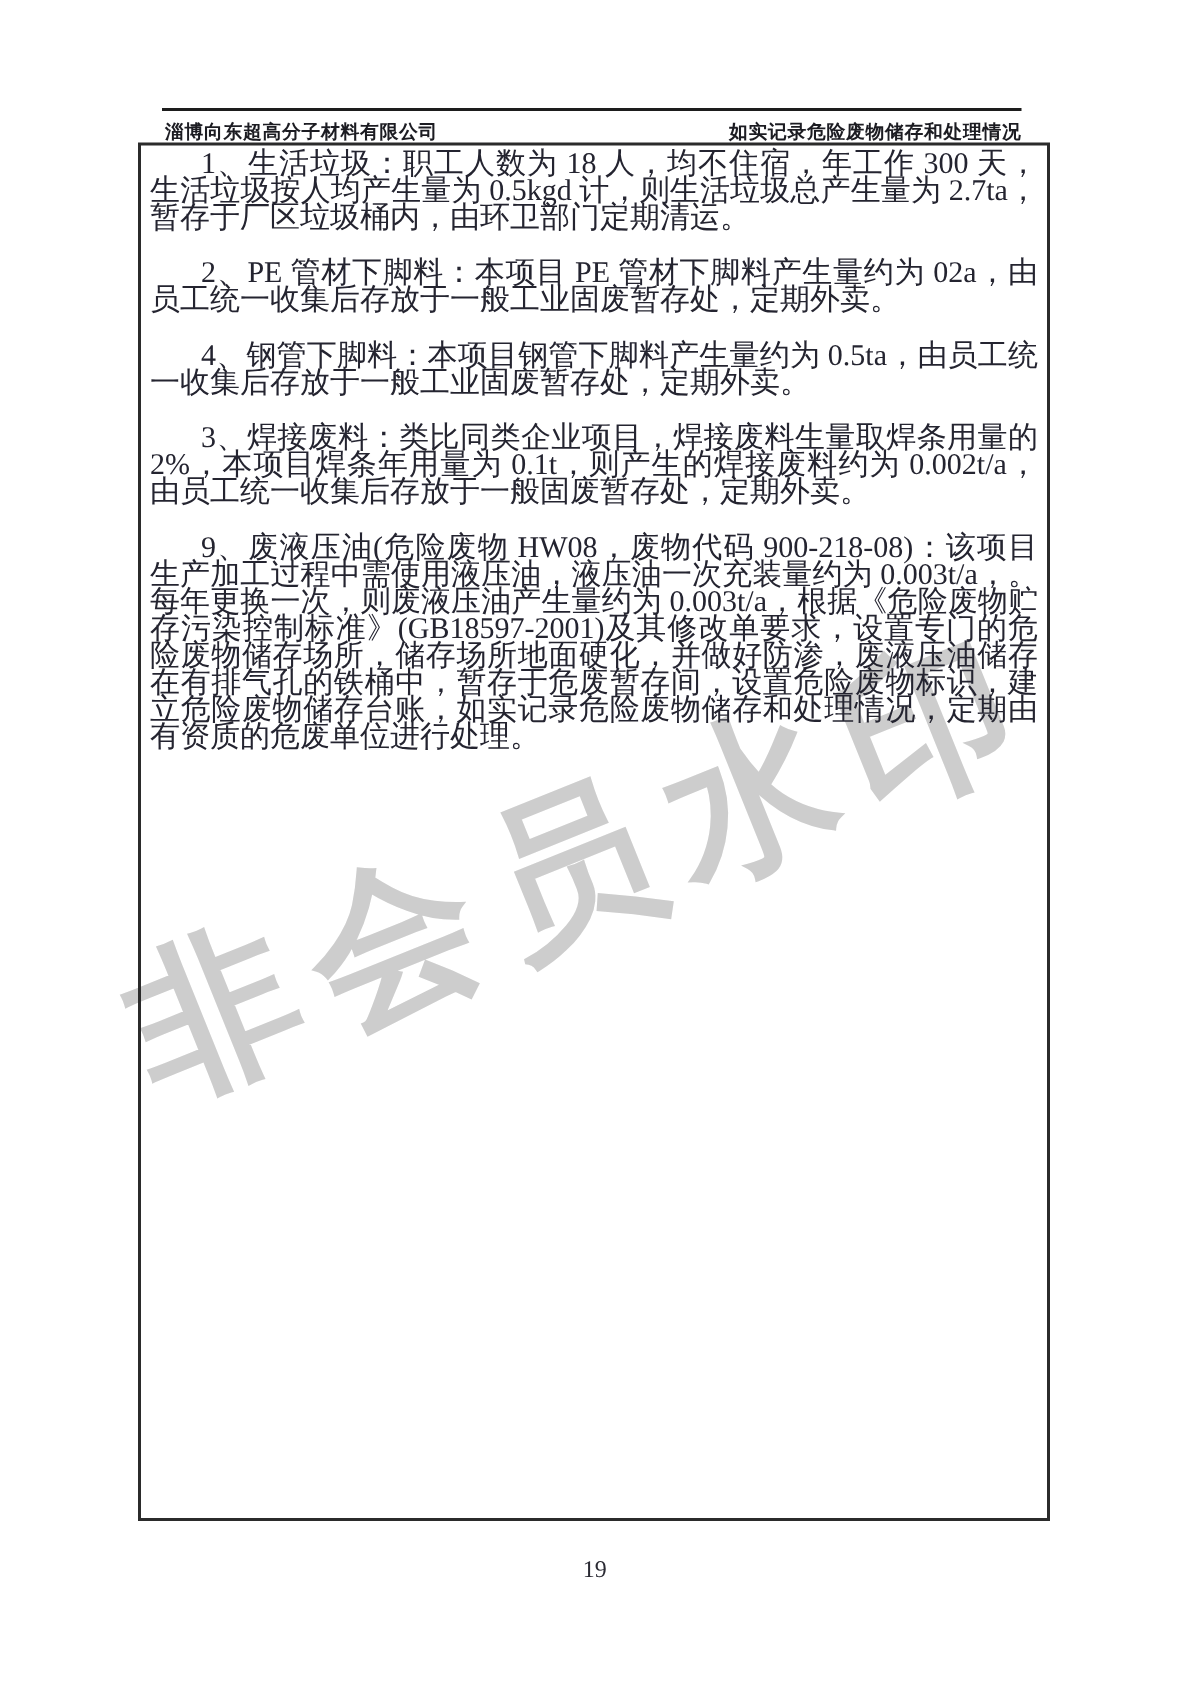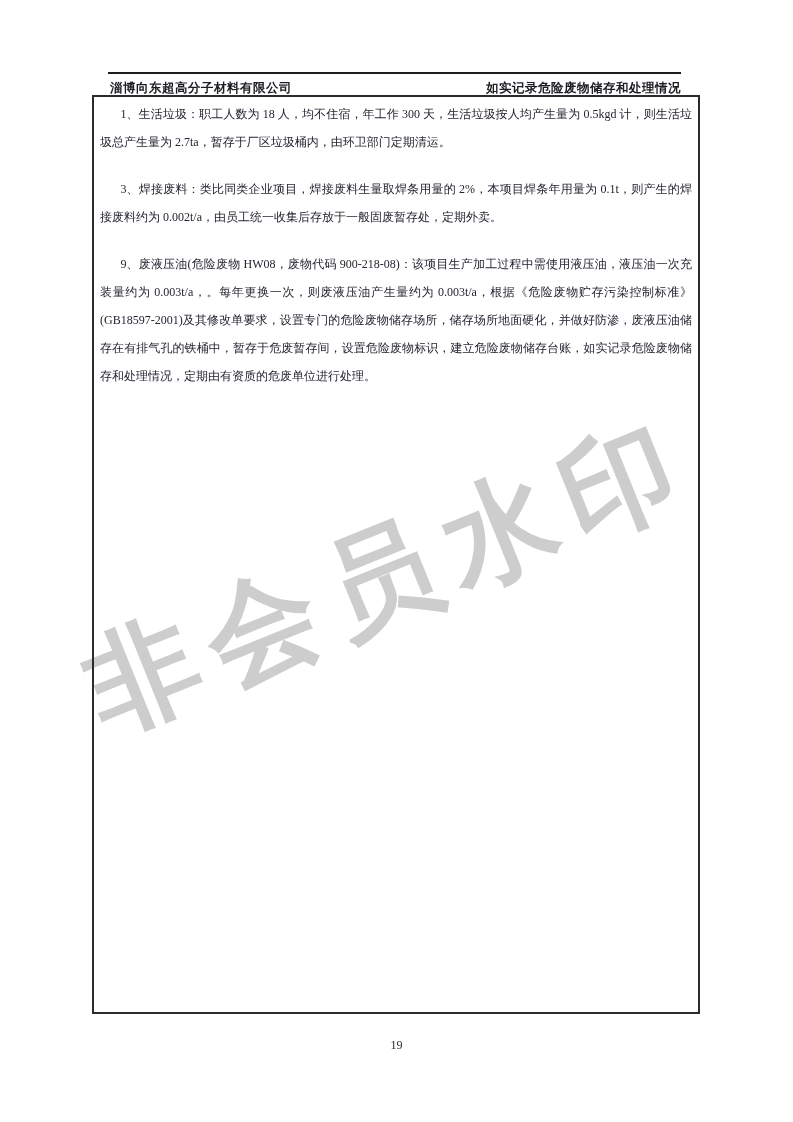--- a/index.html
+++ b/index.html
@@ -65,55 +65,57 @@
     height: 919px;
     box-sizing: border-box;
     border: 2px solid #2b2b2b;
     padding: 3px 6px 0 6px;
     overflow: hidden;
     z-index: 1;
     background: transparent;
   }
   .content-box p {
     margin: 19px 0 0 0;
-    font-size: 12px;
-    line-height: 28px;
+    font-size: 20px;
+    line-height: 18px;
     text-indent: 1.7em;
     text-align: justify;
     color: #242430;
   }
   .content-box p:first-child {
     margin-top: 0;
   }
   
   .page-number {
     position: absolute;
     top: 1038px;
     left: 0;
     width: 100%;
     text-align: center;
-    font-size: 12px;
+    font-size: 16px;
     color: #2a2a33;
   }
 </style>
 </head>
 <body>
 
 <div class="page">
 
   <div class="header">
     <span>淄博向东超高分子材料有限公司</span>
     <span>如实记录危险废物储存和处理情况</span>
   </div>
 
   <div class="header-rule"></div>
 
   <div class="watermark">非会员水印</div>
 
   <div class="content-box">
     <p>1、生活垃圾：职工人数为 18 人，均不住宿，年工作 300 天，生活垃圾按人均产生量为 0.5kgd 计，则生活垃圾总产生量为 2.7ta，暂存于厂区垃圾桶内，由环卫部门定期清运。</p>
+    <p>2、PE 管材下脚料：本项目 PE 管材下脚料产生量约为 02a，由员工统一收集后存放于一般工业固废暂存处，定期外卖。</p>
+    <p>4、钢管下脚料：本项目钢管下脚料产生量约为 0.5ta，由员工统一收集后存放于一般工业固废暂存处，定期外卖。</p>
     <p>3、焊接废料：类比同类企业项目，焊接废料生量取焊条用量的 2%，本项目焊条年用量为 0.1t，则产生的焊接废料约为 0.002t/a，由员工统一收集后存放于一般固废暂存处，定期外卖。</p>
     <p>9、废液压油(危险废物 HW08，废物代码 900-218-08)：该项目生产加工过程中需使用液压油，液压油一次充装量约为 0.003t/a，。每年更换一次，则废液压油产生量约为 0.003t/a，根据《危险废物贮存污染控制标准》(GB18597-2001)及其修改单要求，设置专门的危险废物储存场所，储存场所地面硬化，并做好防渗，废液压油储存在有排气孔的铁桶中，暂存于危废暂存间，设置危险废物标识，建立危险废物储存台账，如实记录危险废物储存和处理情况，定期由有资质的危废单位进行处理。</p>
   </div>
 
   <div class="page-number">19</div>
 
 </div>
 
 </body></html>

